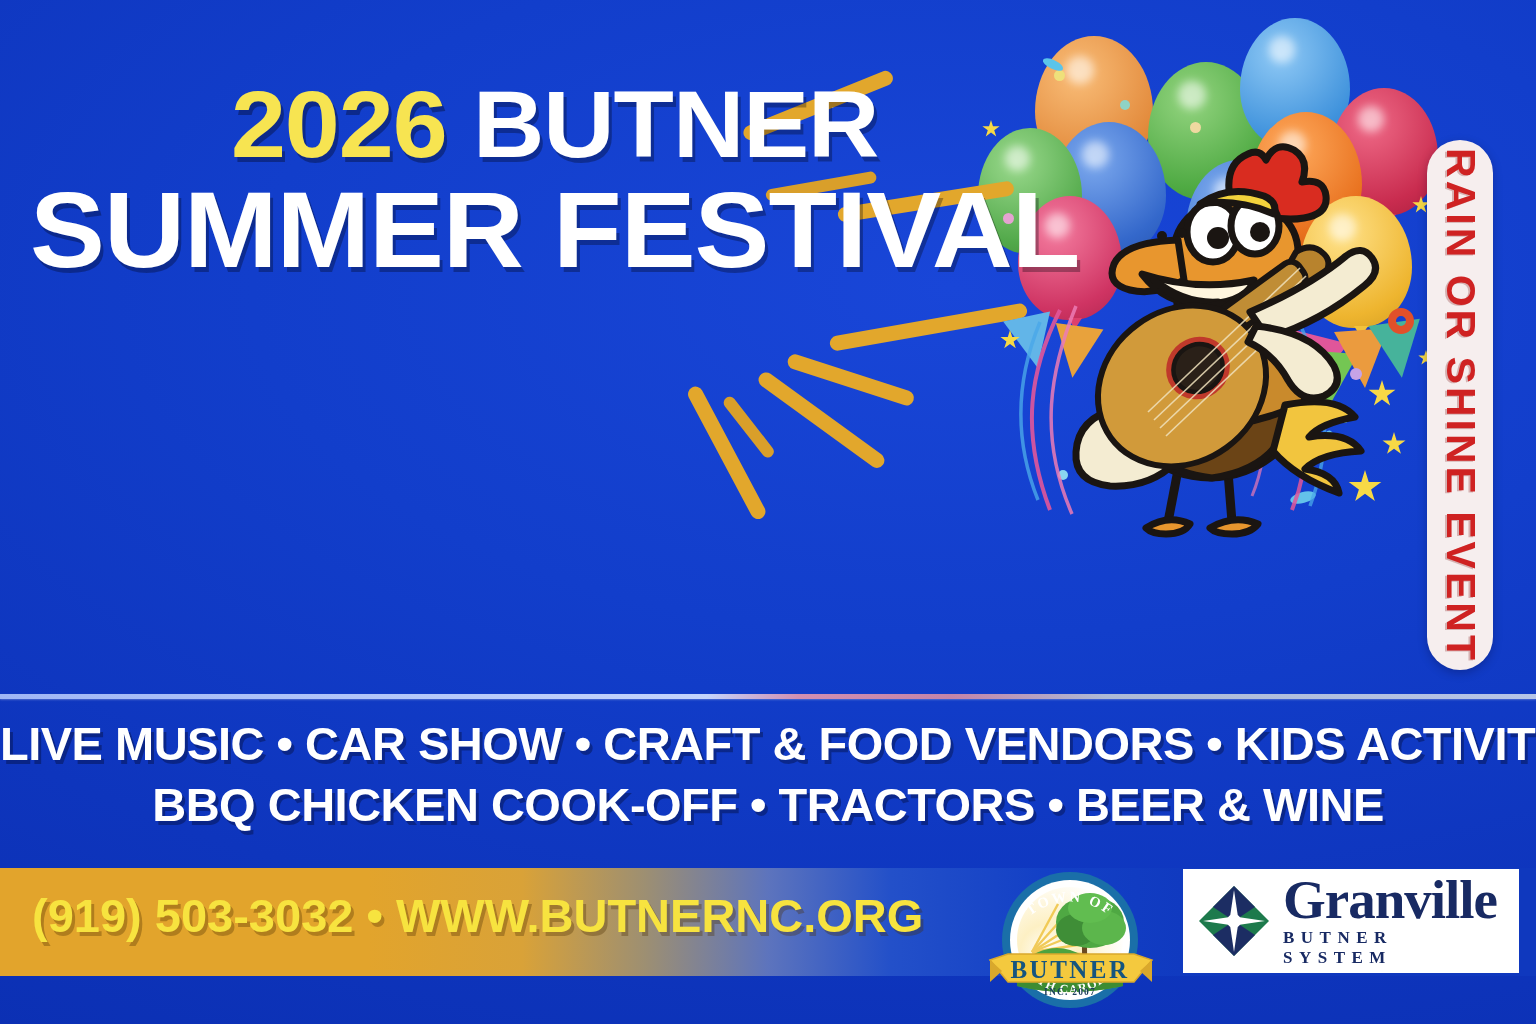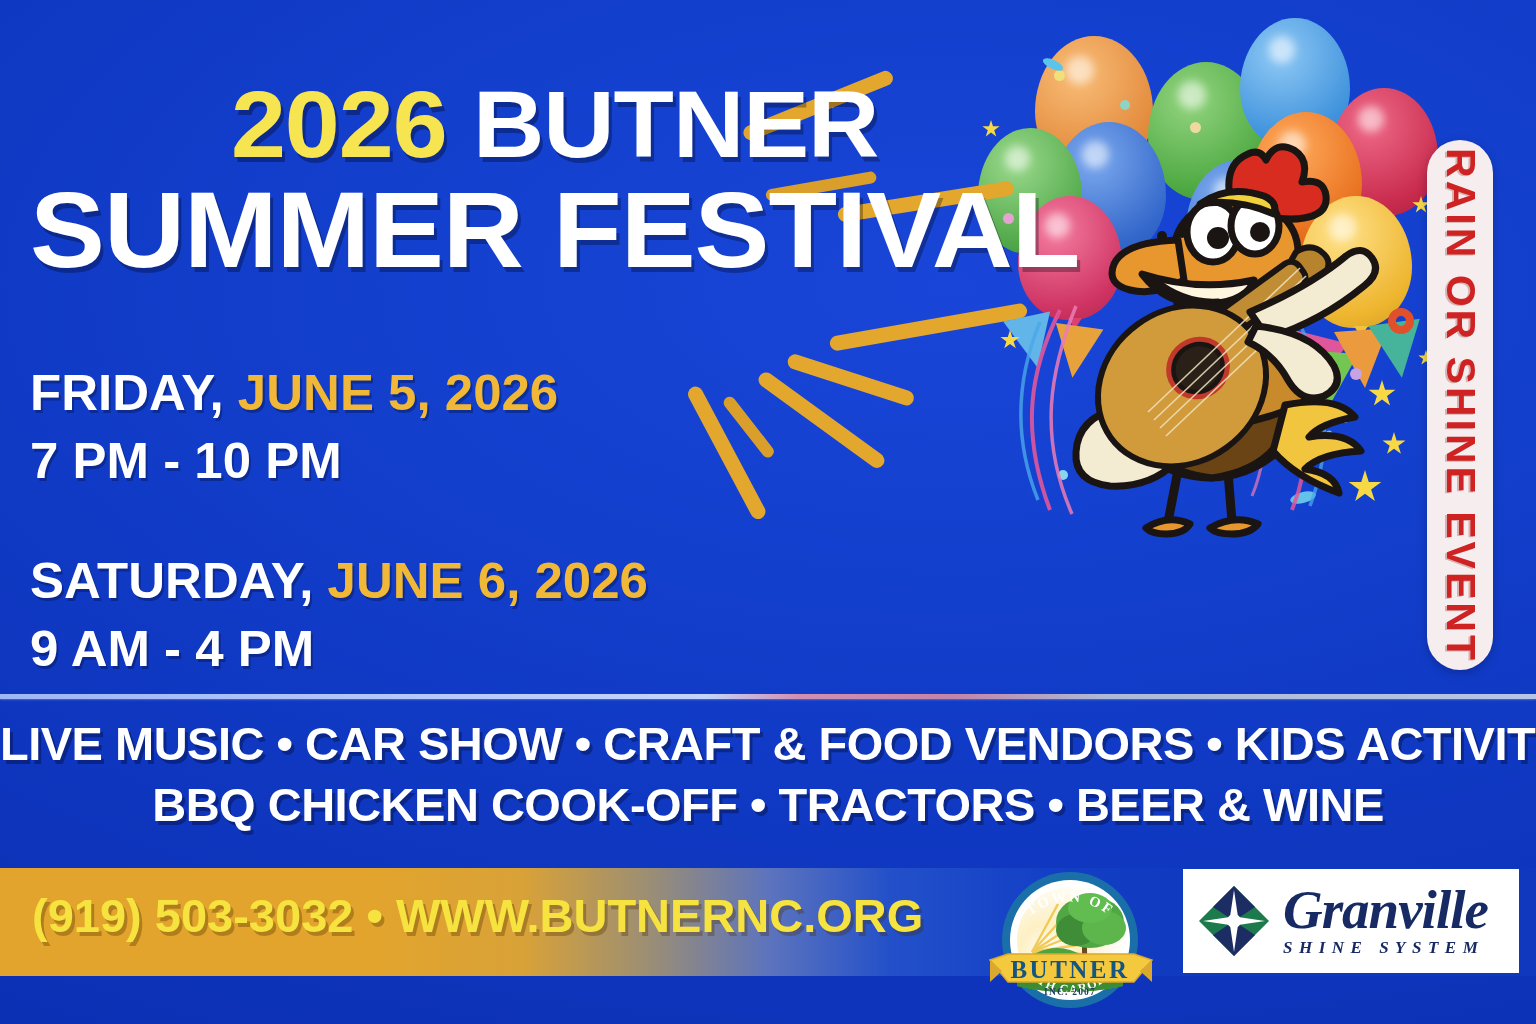--- a/index.html
+++ b/index.html
@@ -111,21 +111,21 @@
     text-shadow:1px 2px 0 rgba(120,0,0,.25);
   }
 
   
   .seal{ position:absolute; left:986px; top:856px; width:168px; height:168px; }
   .seal svg{ width:100%; height:100%; display:block; }
 
   
   .granville{
     position:absolute; left:1183px; top:869px; width:336px; height:104px;
-    background:#ffffff; display:flex; align-items:center; padding:0 8px 0 14px; gap:12px;font-style:italic;
+    background:#ffffff; display:flex; align-items:center; padding:0 8px 0 14px; gap:12px;
   }
   .gv-mark{ width:74px; height:74px; flex:0 0 74px; }
   .gv-text{ display:flex; flex-direction:column; justify-content:center; }
   .gv-name{ font-family:"Liberation Serif", serif; font-weight:bold;
      font-size:55px; line-height:.95; color:#182a63; letter-spacing:-1px; }
   .gv-sub{ font-family:"Liberation Serif", serif; font-weight:bold;
      font-size:17px; letter-spacing:6.5px; color:#182a63; margin-top:2px; }
 </style>
 </head>
 <body>
@@ -267,33 +267,20 @@
     </svg>
   </div>
 
   <div class="title-block">
     <div class="title-line l1">
       <span class="year">2026</span><span> </span><span>BUTNER</span>
     </div>
     <div class="title-line l2">SUMMER FESTIVAL</div>
   </div>
 
-  <div class="dates">
-    <div class="date-row">
-      <span>FRIDAY,</span>
-      <span class="date-accent">JUNE 5, 2026</span>
-    </div>
-    <div class="time-row">7 PM - 10 PM</div>
-    <div class="date-gap"></div>
-    <div class="date-row">
-      <span>SATURDAY,</span>
-      <span class="date-accent">JUNE 6, 2026</span>
-    </div>
-    <div class="time-row">9 AM - 4 PM</div>
-  </div>
 
   <div class="pill">
     <span>RAIN OR SHINE EVENT</span>
   </div>
 
   <div class="divider"></div>
 
   <div class="activities">
     <div class="act-line a1">LIVE MUSIC • CAR SHOW • CRAFT &amp; FOOD VENDORS • KIDS ACTIVITIES</div>
     <div class="act-line a2">BBQ CHICKEN COOK-OFF • TRACTORS • BEER &amp; WINE</div>
@@ -365,17 +352,17 @@
         <polygon points="68,37 41,33 37,37 41,41"></polygon>
         <polygon points="17,17 35,35 37,37 33,33"></polygon>
         <polygon points="57,17 39,35 37,37 41,33"></polygon>
         <polygon points="17,57 35,39 37,37 33,41"></polygon>
         <polygon points="57,57 39,39 37,37 41,41"></polygon>
         <circle cx="37" cy="37" r="7"></circle>
       </g>
     </svg>
     <div class="gv-text">
       <div class="gv-name">Granville</div>
-      <div class="gv-sub">SHINE SYSTEM</div>
+      <div class="gv-sub">BUTNER SYSTEM</div>
     </div>
   </div>
 
 </div>
 
 </body></html>

